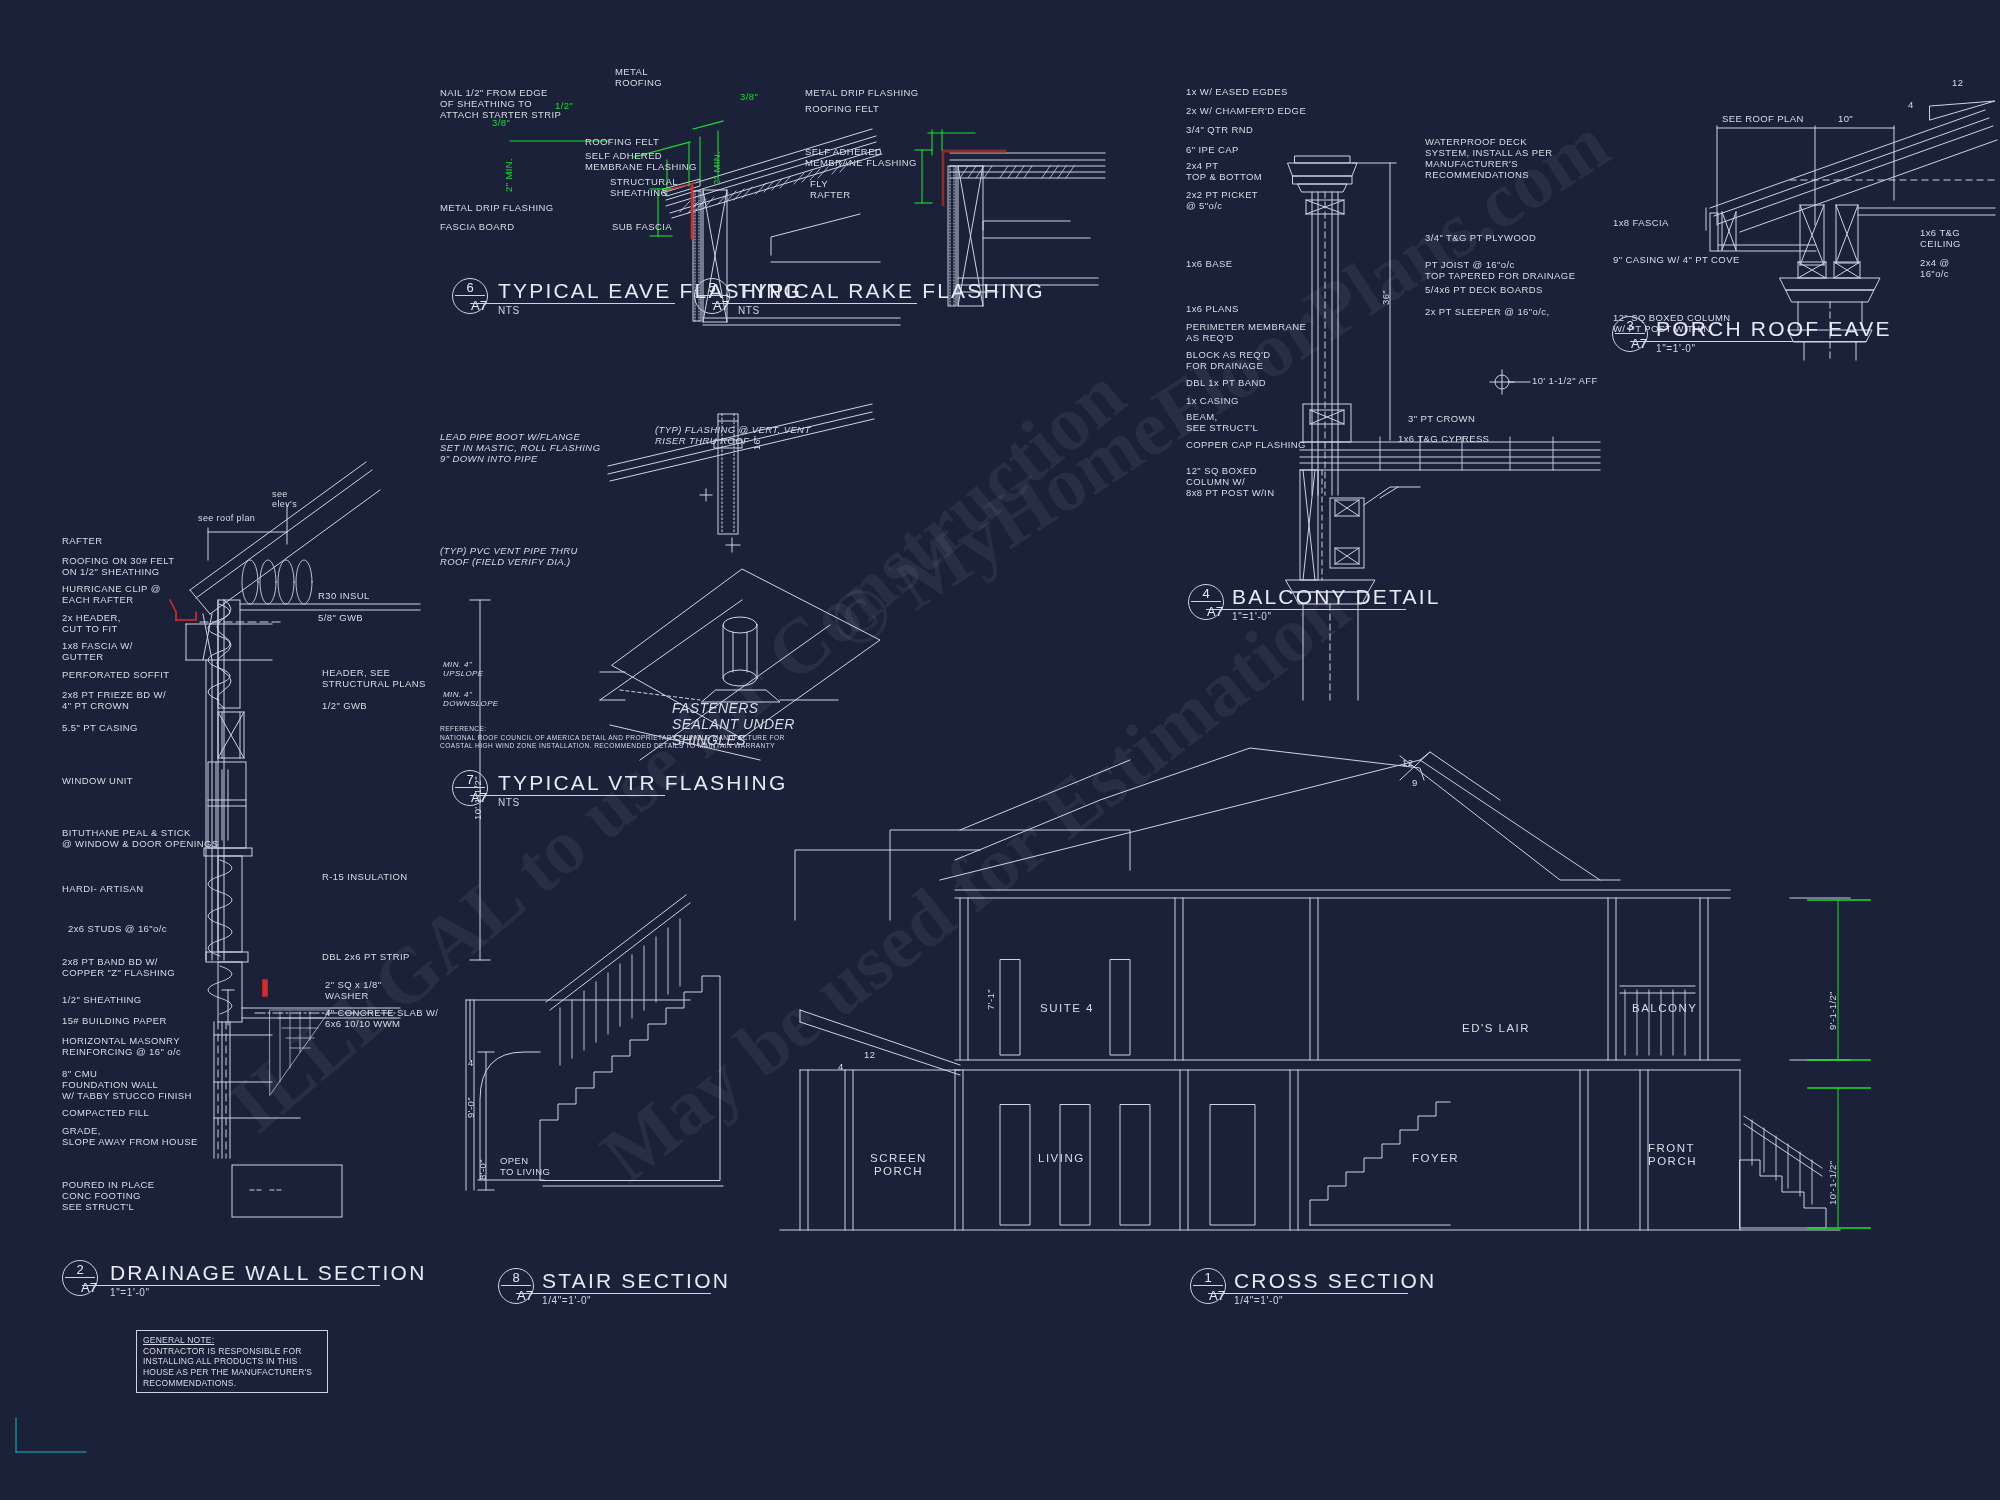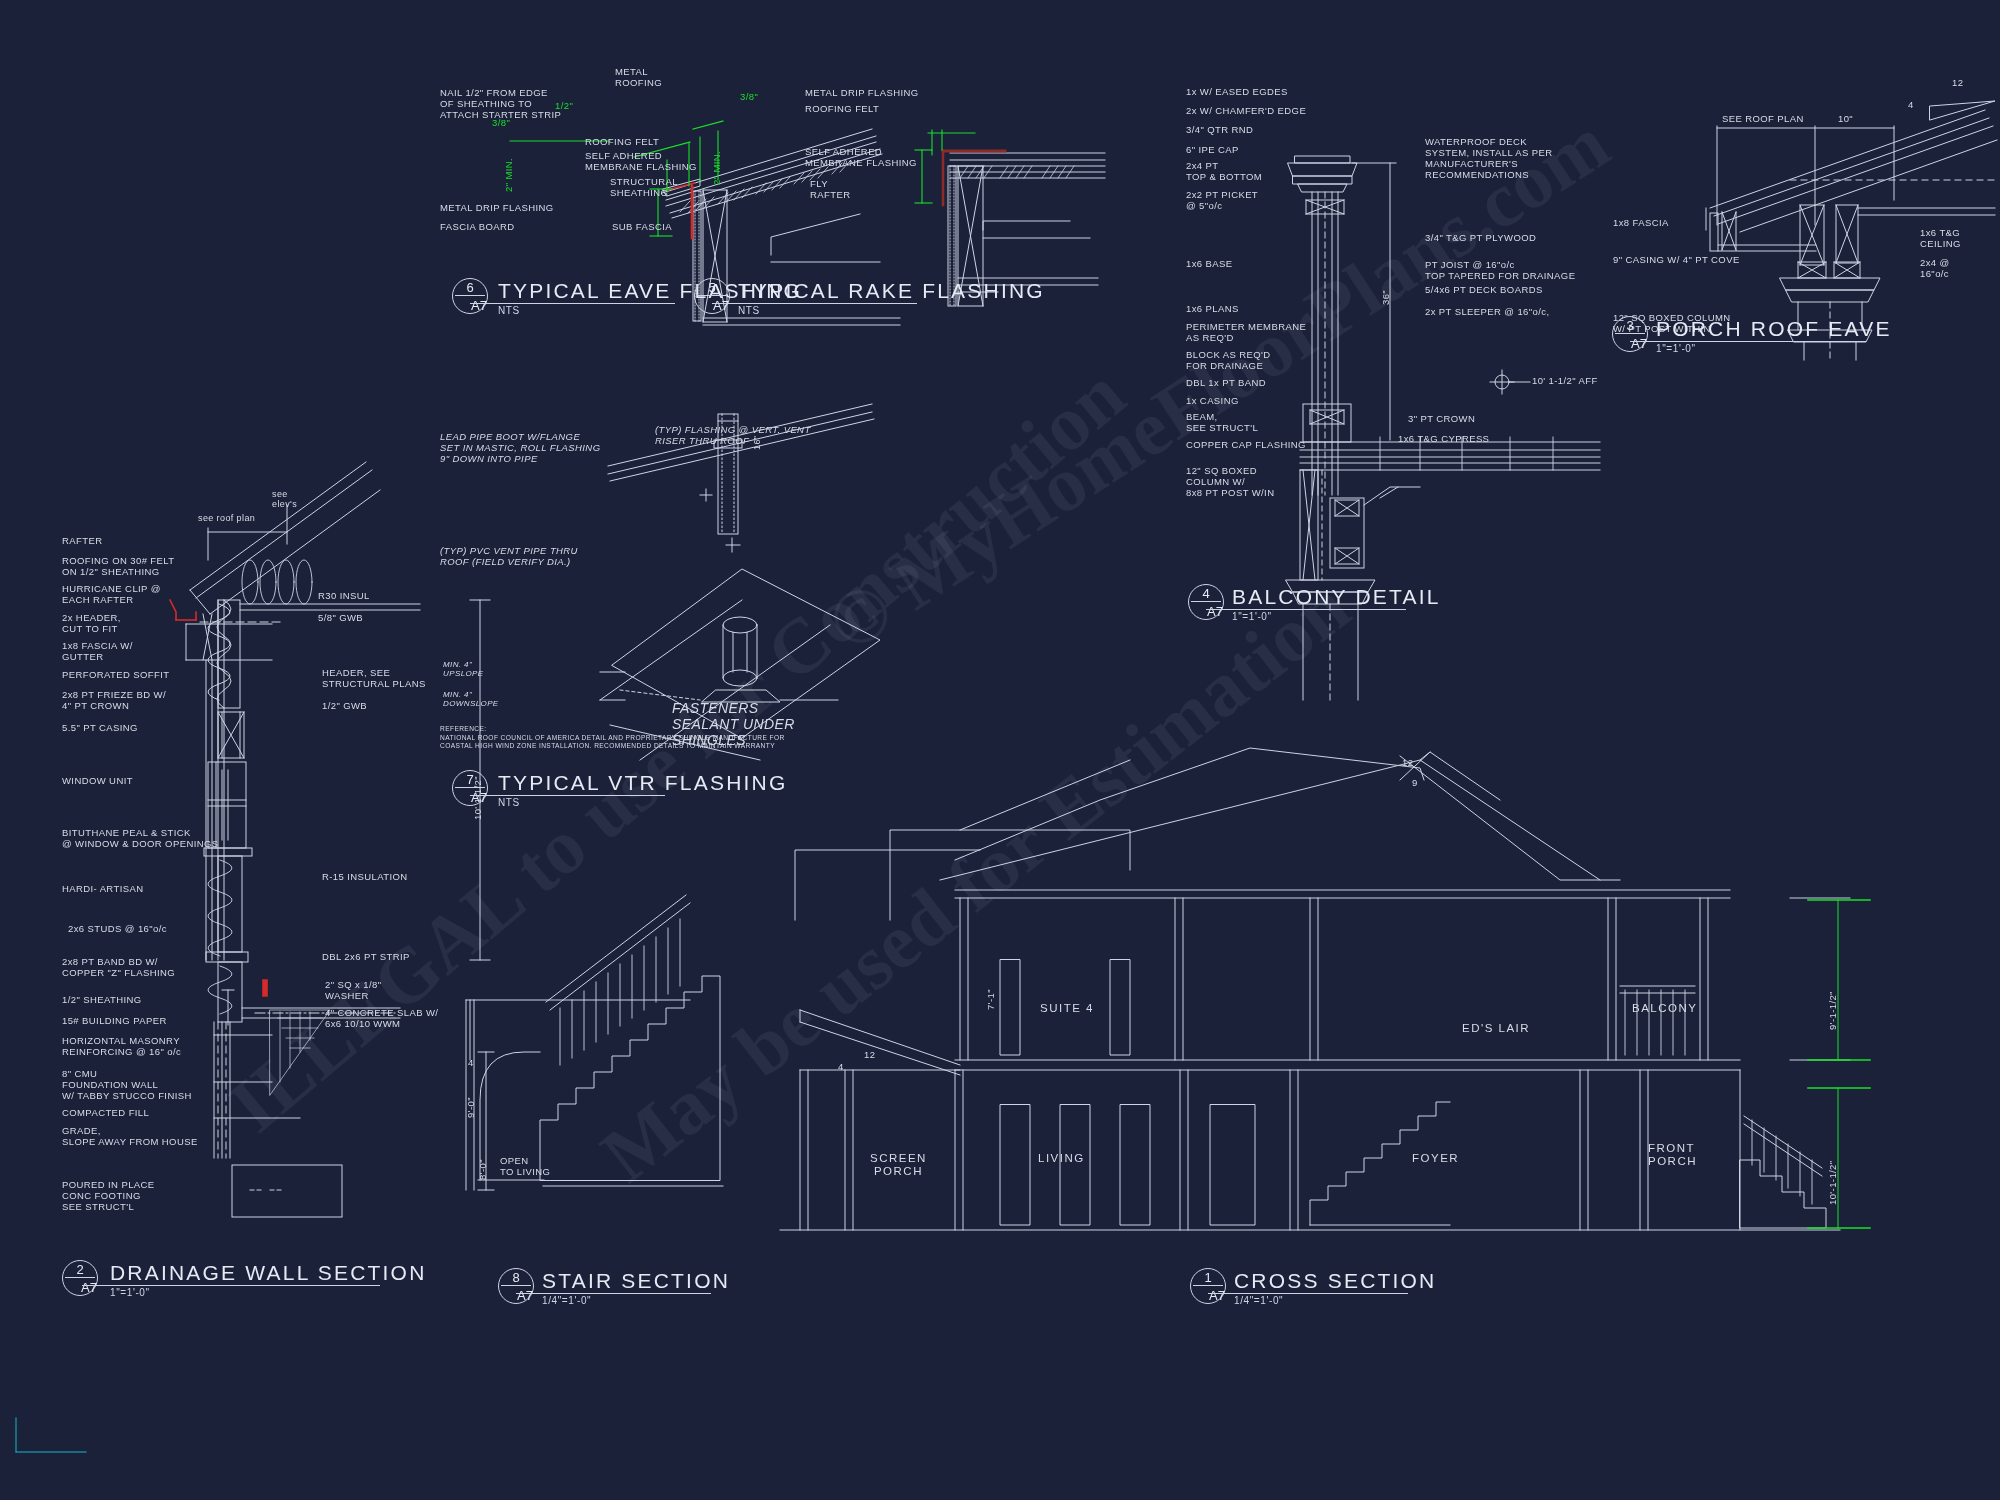--- a/index.html
+++ b/index.html
@@ -790,14 +790,21 @@
 
   <div class="bub" style="left:1190px;top:1268px;">
     <span class="n">1</span>
     <span class="bar"></span>
     <span class="d">A7</span>
   </div>
   <div class="ttl" style="left:1234px;top:1269px;">CROSS SECTION</div>
   <div class="ul" style="left:1208px;top:1293px;width:200px;"></div>
   <div class="sub" style="left:1234px;top:1295px;">1/4"=1'-0"</div>
 
+  <div class="notebox" style="left:136px;top:1330px;width:178px;">
+    <div class="hd">GENERAL NOTE:</div>
+    <div style="white-space:pre;">CONTRACTOR IS RESPONSIBLE FOR
+INSTALLING ALL PRODUCTS IN THIS
+HOUSE AS PER THE MANUFACTURER'S
+RECOMMENDATIONS.</div>
+  </div>
 
 </div>
 
 </body></html>

